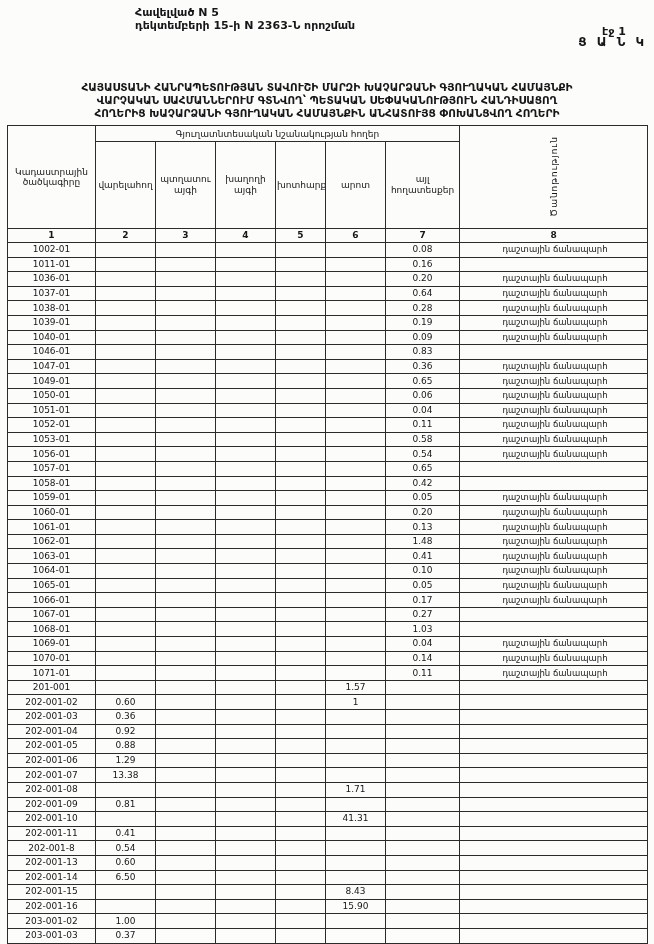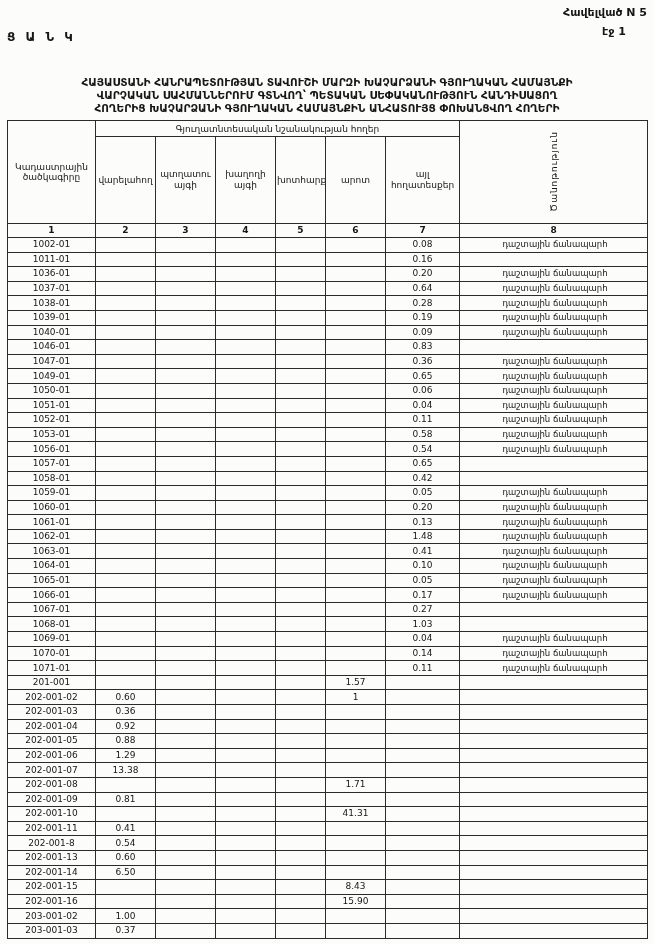--- a/index.html
+++ b/index.html
@@ -11,26 +11,26 @@
     position: relative;
     overflow: hidden;
   }
   .page { padding: 6px 7px 0 7px; }
 
   .page-num {
     position: absolute; top: 25px; right: 28px;
     font-weight: 700; font-size: 11px;
   }
   .appendix {
-    text-align: right; padding-left: 128px;
+    text-align: left; padding-left: 128px;
     font-weight: 700; font-size: 11px; line-height: 13px;
   }
   .list-label {
-    text-align: left; font-weight: 700; font-size: 12px;
-    letter-spacing: 3px; margin: 11px 0 2px 0;
+    text-align: right; font-weight: 700; font-size: 12px;
+    letter-spacing: 3px; margin: 3px 0 2px 0;
   }
   .title {
     text-align: center; font-weight: 700;
     font-size: 10.5px; line-height: 13px; margin-bottom: 5px; margin-top: 32px;
   }
 
   table.land { border-collapse: collapse; width: 640px; table-layout: fixed; }
   table.land td {
     border: 1px solid #2b2b2b;
     font-size: 9px; text-align: center;
@@ -65,20 +65,21 @@
 </style>
 </head>
 <body>
 
 <div class="page">
 
   <div class="page-num">էջ 1</div>
 
   <div class="appendix">
     <div>Հավելված N 5</div>
+    <div>դեկտեմբերի 15-ի N 2363-Ն որոշման</div>
   </div>
 
   <div class="list-label">Ց Ա Ն Կ</div>
 
   <div class="title">
     <div>ՀԱՅԱՍՏԱՆԻ ՀԱՆՐԱՊԵՏՈՒԹՅԱՆ ՏԱՎՈՒՇԻ ՄԱՐԶԻ ԽԱՉԱՐՁԱՆԻ ԳՅՈՒՂԱԿԱՆ ՀԱՄԱՅՆՔԻ</div>
     <div>ՎԱՐՉԱԿԱՆ ՍԱՀՄԱՆՆԵՐՈՒՄ ԳՏՆՎՈՂ՝ ՊԵՏԱԿԱՆ ՍԵՓԱԿԱՆՈՒԹՅՈՒՆ ՀԱՆԴԻՍԱՑՈՂ</div>
     <div>ՀՈՂԵՐԻՑ ԽԱՉԱՐՁԱՆԻ ԳՅՈՒՂԱԿԱՆ ՀԱՄԱՅՆՔԻՆ ԱՆՀԱՏՈՒՅՑ ՓՈԽԱՆՑՎՈՂ ՀՈՂԵՐԻ</div>
   </div>
 

